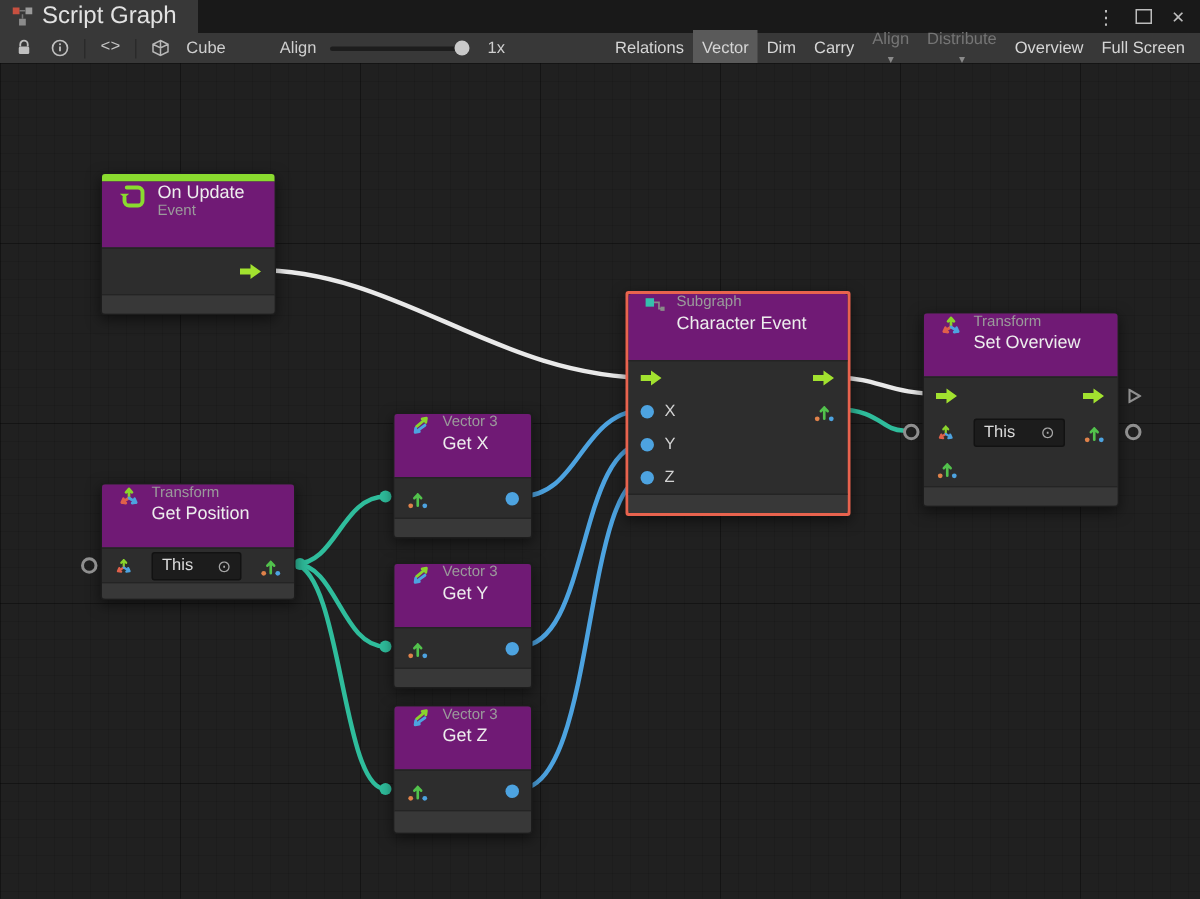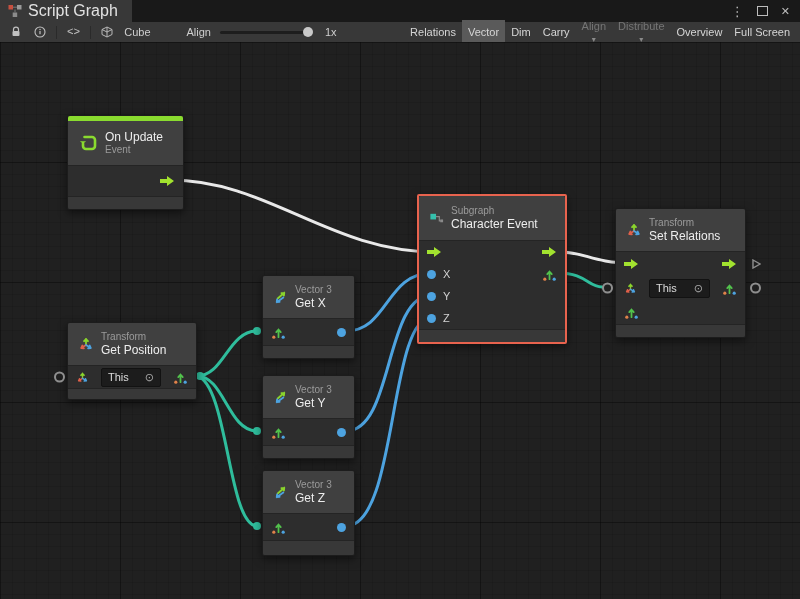--- a/index.html
+++ b/index.html
@@ -34,22 +34,22 @@
       linear-gradient(90deg, rgba(0,0,0,.30) 1px, transparent 1px),
       linear-gradient(rgba(0,0,0,.30) 1px, transparent 1px),
       linear-gradient(90deg, rgba(0,0,0,.10) 1px, transparent 1px),
       linear-gradient(rgba(0,0,0,.10) 1px, transparent 1px);
     background-size:120px 120px,120px 120px,12px 12px,12px 12px;}
   .wires{position:absolute;top:0;left:0;z-index:1;pointer-events:none;}
   .wires path{pointer-events:stroke;}
   
   .node{position:absolute;z-index:2;background:#2d2d2d;border:1px solid #1c1c1c;
     border-radius:2px;box-shadow:0 3px 9px rgba(0,0,0,.5);box-sizing:border-box;color:#e6e6e6;}
-  .node-header{display:flex;align-items:center;gap:7px;padding:0 10px;height:42px;
-    box-sizing:border-box;background:#404040;border-radius:2px 2px 0 0;}
+  .node-header{display:flex;gap:7px;padding:0 10px;height:42px;
+    box-sizing:border-box;background:#701a75;border-radius:2px 2px 0 0;}
   .hdr-text{display:flex;flex-direction:column;line-height:1.2;}
   .type-label{font-size:10px;color:#9b9b9b;}
   .node-title{font-size:12px;color:#ededed;}
   .node-body{background:#2d2d2d;border-top:1px solid #242424;border-bottom:1px solid #242424;}
   .node-footer{height:12px;background:#383838;border-radius:0 0 2px 2px;}
   .prow{display:flex;align-items:center;position:relative;padding:0 8px;box-sizing:border-box;}
   .space-between{justify-content:space-between;}
   .flex-end{justify-content:flex-end;}
   .port-circle{width:9px;height:9px;border-radius:50%;background:var(--value-blue,#4da3e0);display:inline-block;}
   .port-open{width:7px;height:7px;border-radius:50%;border:2px solid #8f8f8f;display:inline-block;background:transparent;}
@@ -403,21 +403,21 @@
         <svg width="16" height="16" viewBox="0 0 16 16">
           <g stroke-width="1.8" fill="none" stroke-linecap="round">
             <path d="M8 9 L8 3 M8 3 l-2 2.2 M8 3 l2 2.2" stroke="#8ad42c"></path>
             <path d="M8 9 L3.2 12 M3.2 12 l1.1-2.5 M3.2 12 l2.7 .4" stroke="#e0604a"></path>
             <path d="M8 9 L12.8 12 M12.8 12 l-1.1-2.5 M12.8 12 l-2.7 .4" stroke="#4da3e0"></path>
           </g>
         </svg>
       </span>
       <span class="hdr-text">
         <span class="type-label">Transform</span>
-        <span class="node-title">Set Relations</span>
+        <span class="node-title">Set Overview</span>
       </span>
     </div>
     <div class="node-body">
       <div class="prow space-between">
         <span>
           <svg width="15" height="12" viewBox="0 0 15 12">
               <path d="M0 4 h7 V1 l7 5 -7 5 V8 H0 z" fill="#a2e22f"></path>
             </svg>
         </span>
         <span>

